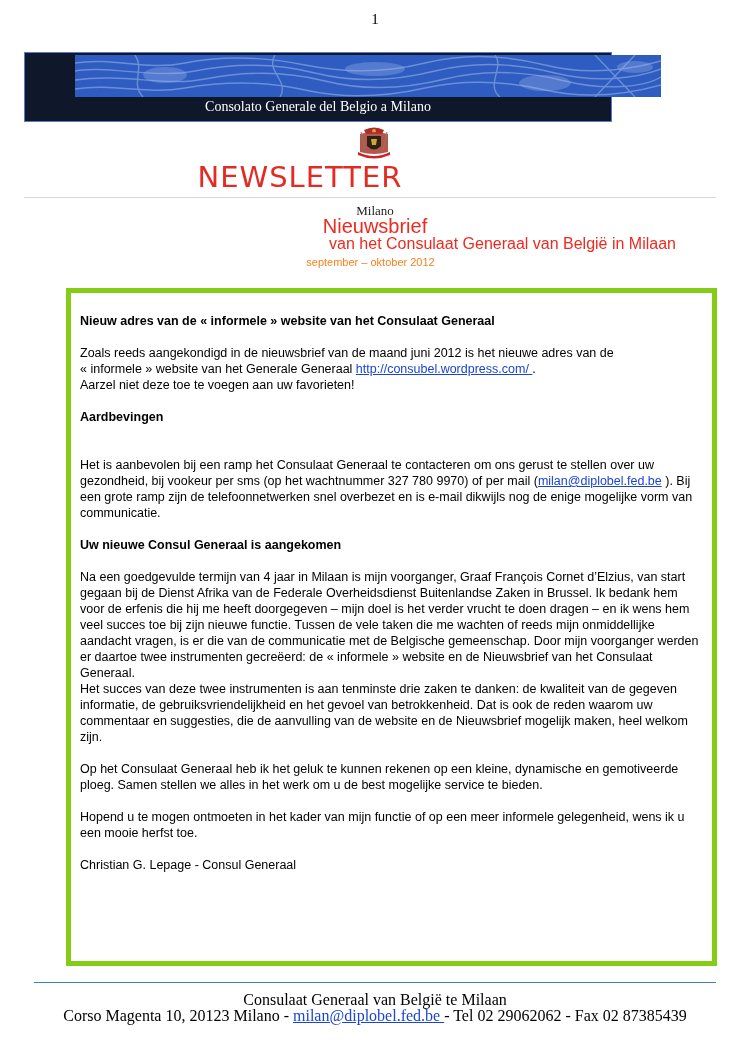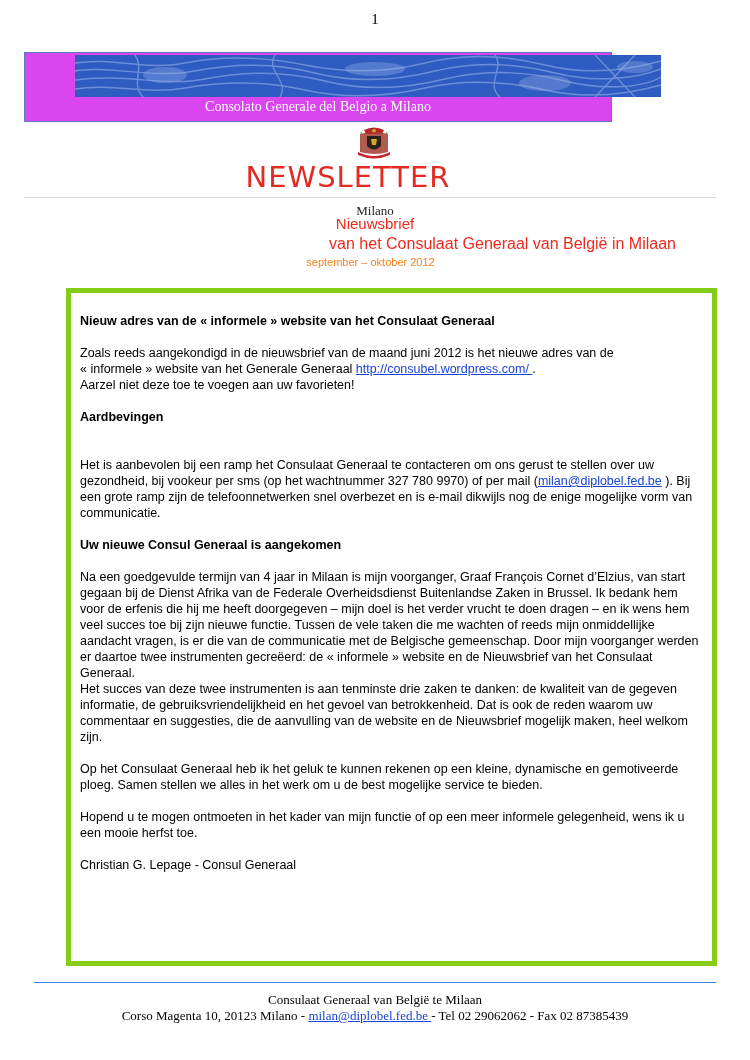--- a/index.html
+++ b/index.html
@@ -1,35 +1,35 @@
 <!DOCTYPE html>
 <html><head>
 <meta charset="utf-8">
 <style>
   html, body { margin: 0; padding: 0; background: #ffffff; }
   body { width: 750px; height: 1060px; position: relative; overflow: hidden; font-family: "Liberation Sans", sans-serif; color: #000; }
   .page-num { position: absolute; top: 11px; left: 0; width: 750px; text-align: center; font-family: "Liberation Serif", serif; font-size: 15px; }
-  .banner { position: absolute; top: 52px; left: 24px; width: 588px; height: 70px; background: #d946ef; border: 1px solid #5a7bc4; box-sizing: border-box; }
+  .banner { position: absolute; top: 52px; left: 24px; width: 588px; height: 70px; background: #0f172a; border: 1px solid #5a7bc4; box-sizing: border-box; }
   .banner-texture { position: absolute; top: 2px; left: 50px; width: 586px; height: 42px; overflow: hidden; background: #2f5cc0; }
   .banner-texture svg { display: block; }
   .banner-caption { position: absolute; bottom: 6px; left: 0; width: 100%; text-align: center; color: #ffffff; font-family: "Liberation Serif", serif; font-size: 14px; }
   .crest { position: absolute; top: 126px; left: 356px; width: 36px; height: 34px; }
-  .nl-title { position: absolute; top: 160px; left: 0; width: 600px; text-align: center; color: #e32b24; font-family: "DejaVu Sans", sans-serif; font-size: 29px; letter-spacing: 1px; font-weight: normal; padding-left: 48px; }
+  .nl-title { position: absolute; top: 160px; left: 0; width: 600px; text-align: center; color: #e32b24; font-family: "DejaVu Sans", sans-serif; font-size: 29px; letter-spacing: 1px; font-weight: normal; }
   .grey-rule { position: absolute; top: 197px; left: 24px; width: 692px; height: 1px; background: #d8d8d8; }
   .milano { position: absolute; top: 203px; left: 0; width: 750px; text-align: center; font-family: "Liberation Serif", serif; font-size: 13px; color: #222; }
-  .nb { position: absolute; top: 215px; left: 0; width: 750px; text-align: center; color: #ee2a1f; font-size: 15px; }
+  .nb { position: absolute; top: 215px; left: 0; width: 750px; text-align: center; color: #ee2a1f; font-size: 20px; }
   .nb-sub { position: absolute; top: 235px; left: 0; width: 676px; text-align: right; color: #ee2a1f; font-size: 16px; }
   .nb-date { position: absolute; top: 256px; left: 0; width: 741px; text-align: center; color: #f58320; font-size: 11px; }
   .content-box { position: absolute; top: 288px; left: 66px; width: 651px; height: 678px; border: 5px solid #84cc16; box-sizing: border-box; padding: 20px 9px 0 9px; font-size: 12.5px; line-height: 16px; }
   .content-box h3 { margin: 0; font-size: 12.5px; font-weight: bold; }
   .content-box p { margin: 0; }
   .gap { height: 16px; }
   a { color: #1a44d6; text-decoration: underline; }
   .blue-rule { position: absolute; top: 982px; left: 34px; width: 682px; height: 1px; background: #3c7fd4; }
-  .footer { position: absolute; top: 992px; left: 0; width: 750px; text-align: center; font-family: "Liberation Serif", serif; font-size: 13px; line-height: 16px; }
+  .footer { position: absolute; top: 992px; left: 0; width: 750px; text-align: center; font-family: "Liberation Serif", serif; font-size: 16px; line-height: 16px; }
 </style>
 </head>
 <body>
 
 <div class="page-num">1</div>
 
 <div class="banner">
   <div class="banner-texture">
     <svg width="586" height="42" viewBox="0 0 586 42">
       <rect width="586" height="42" fill="#2f5cc0"></rect>

